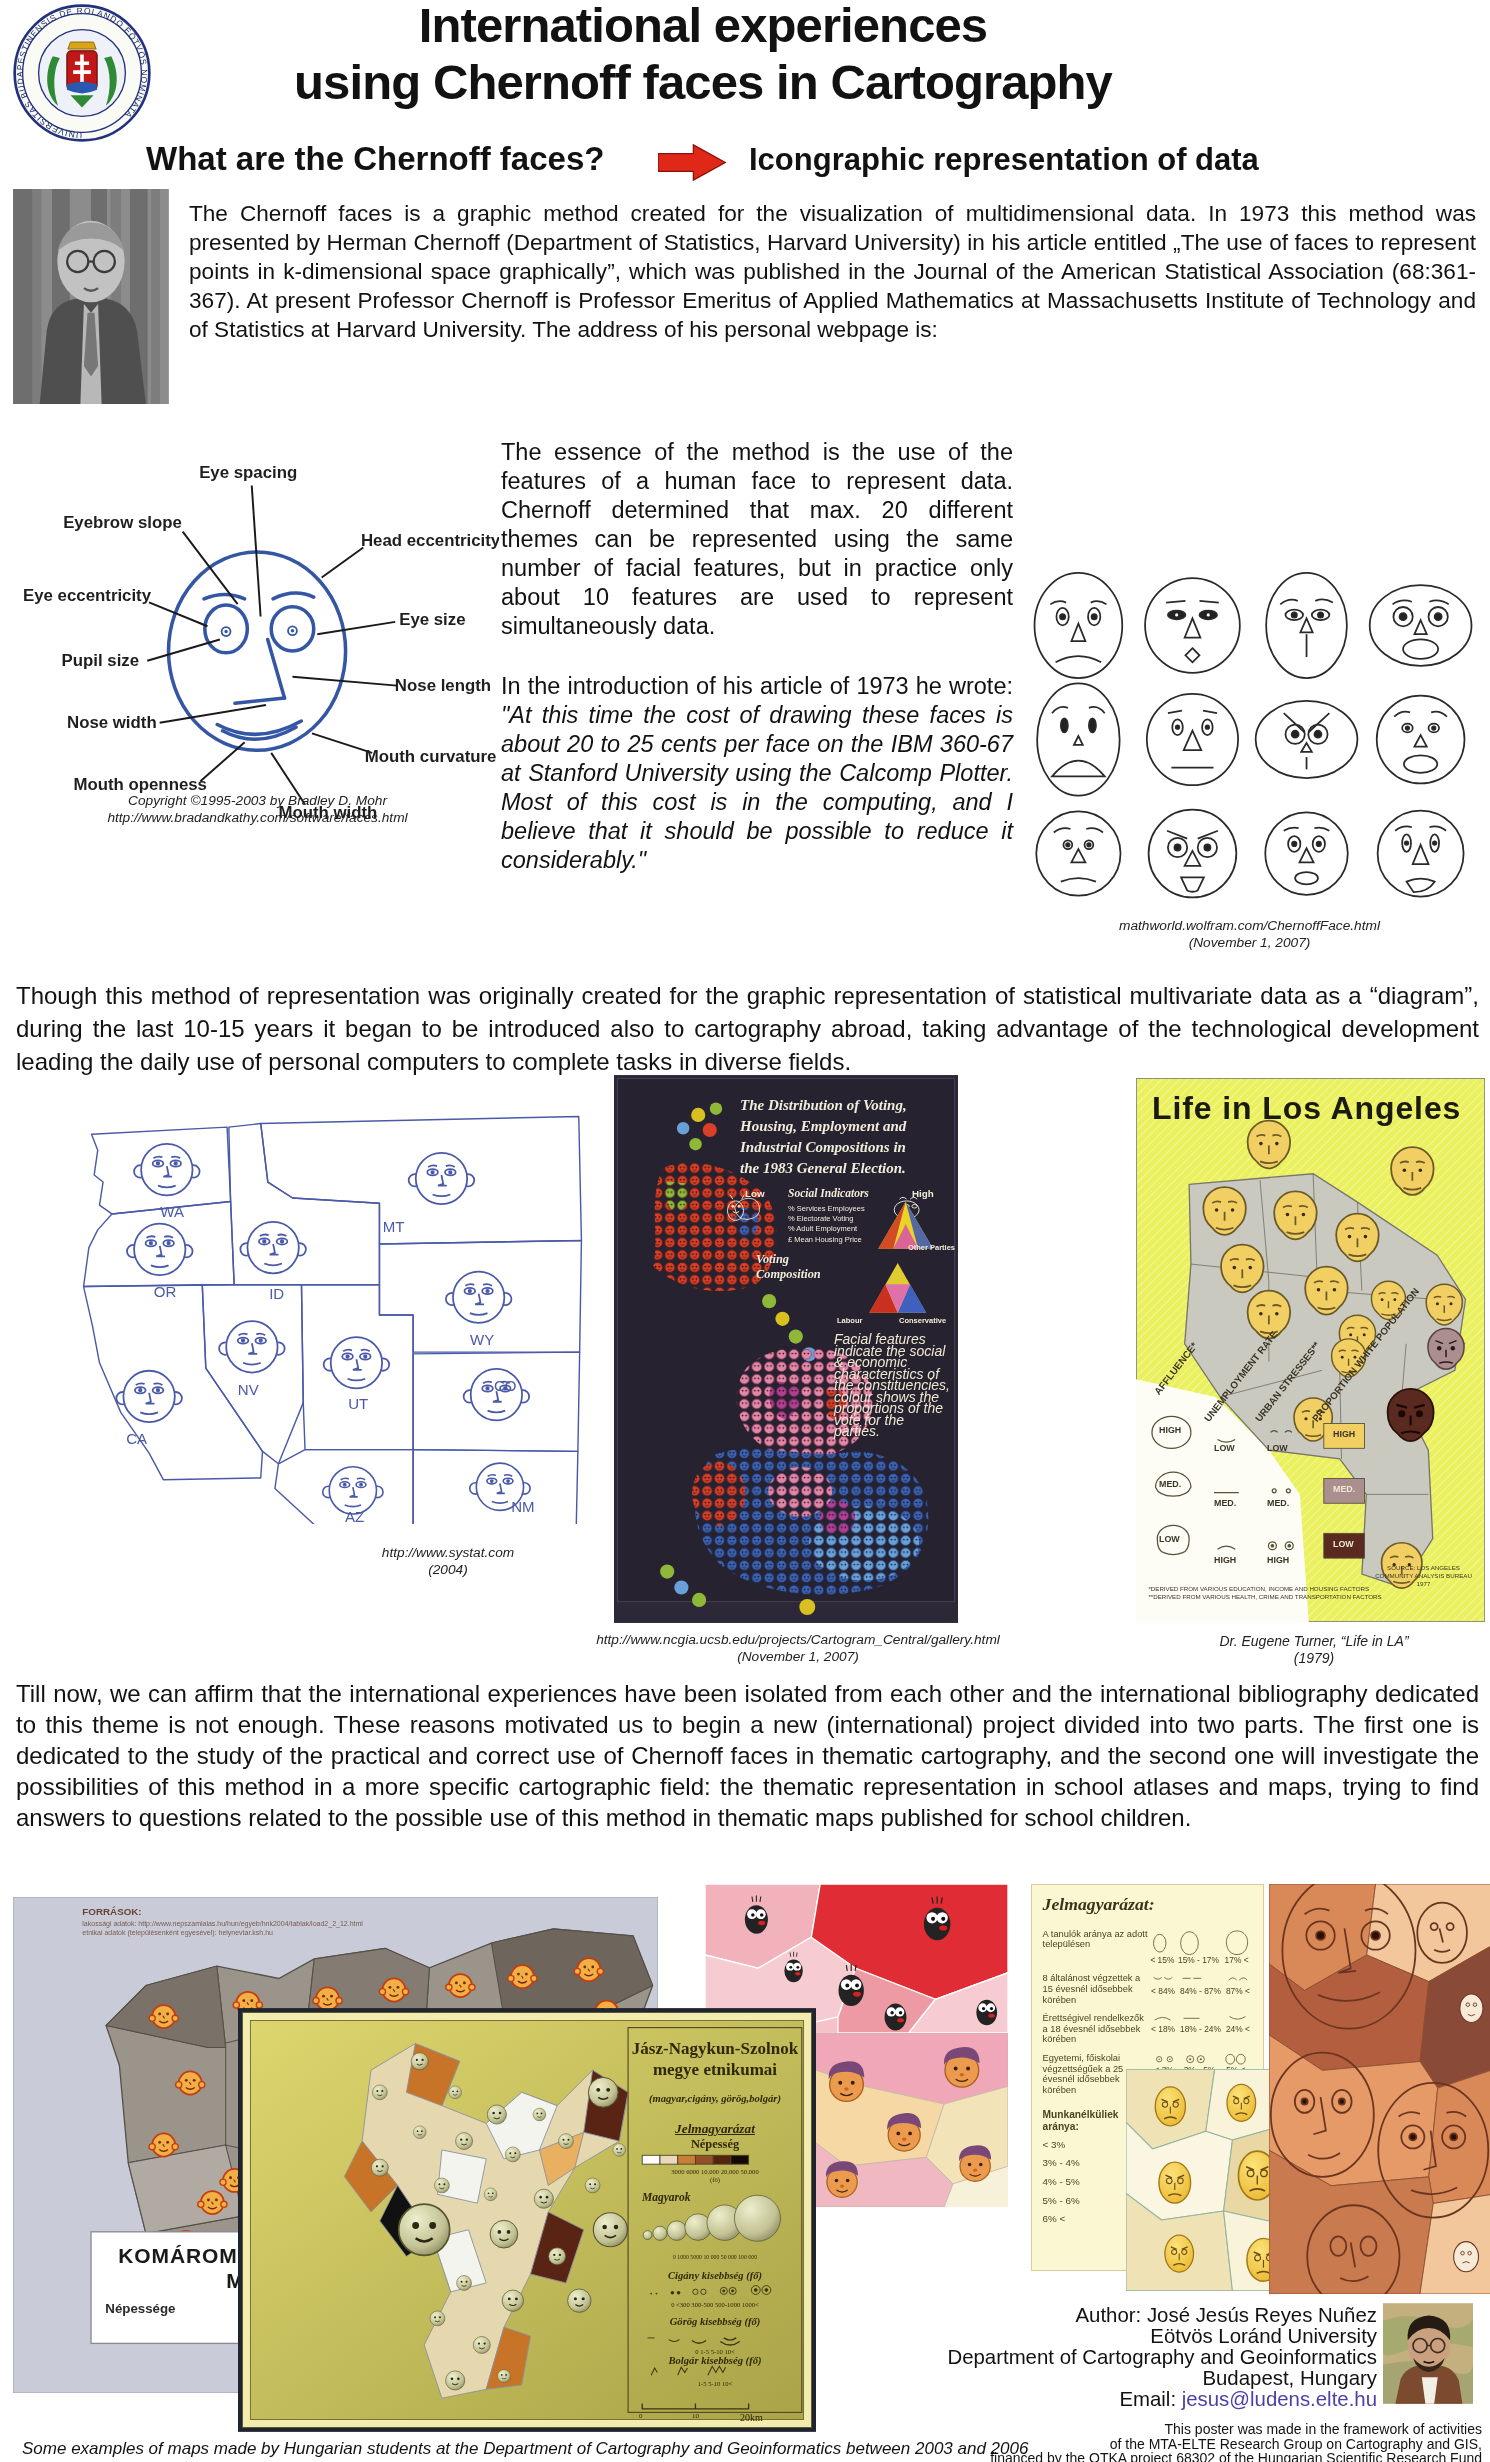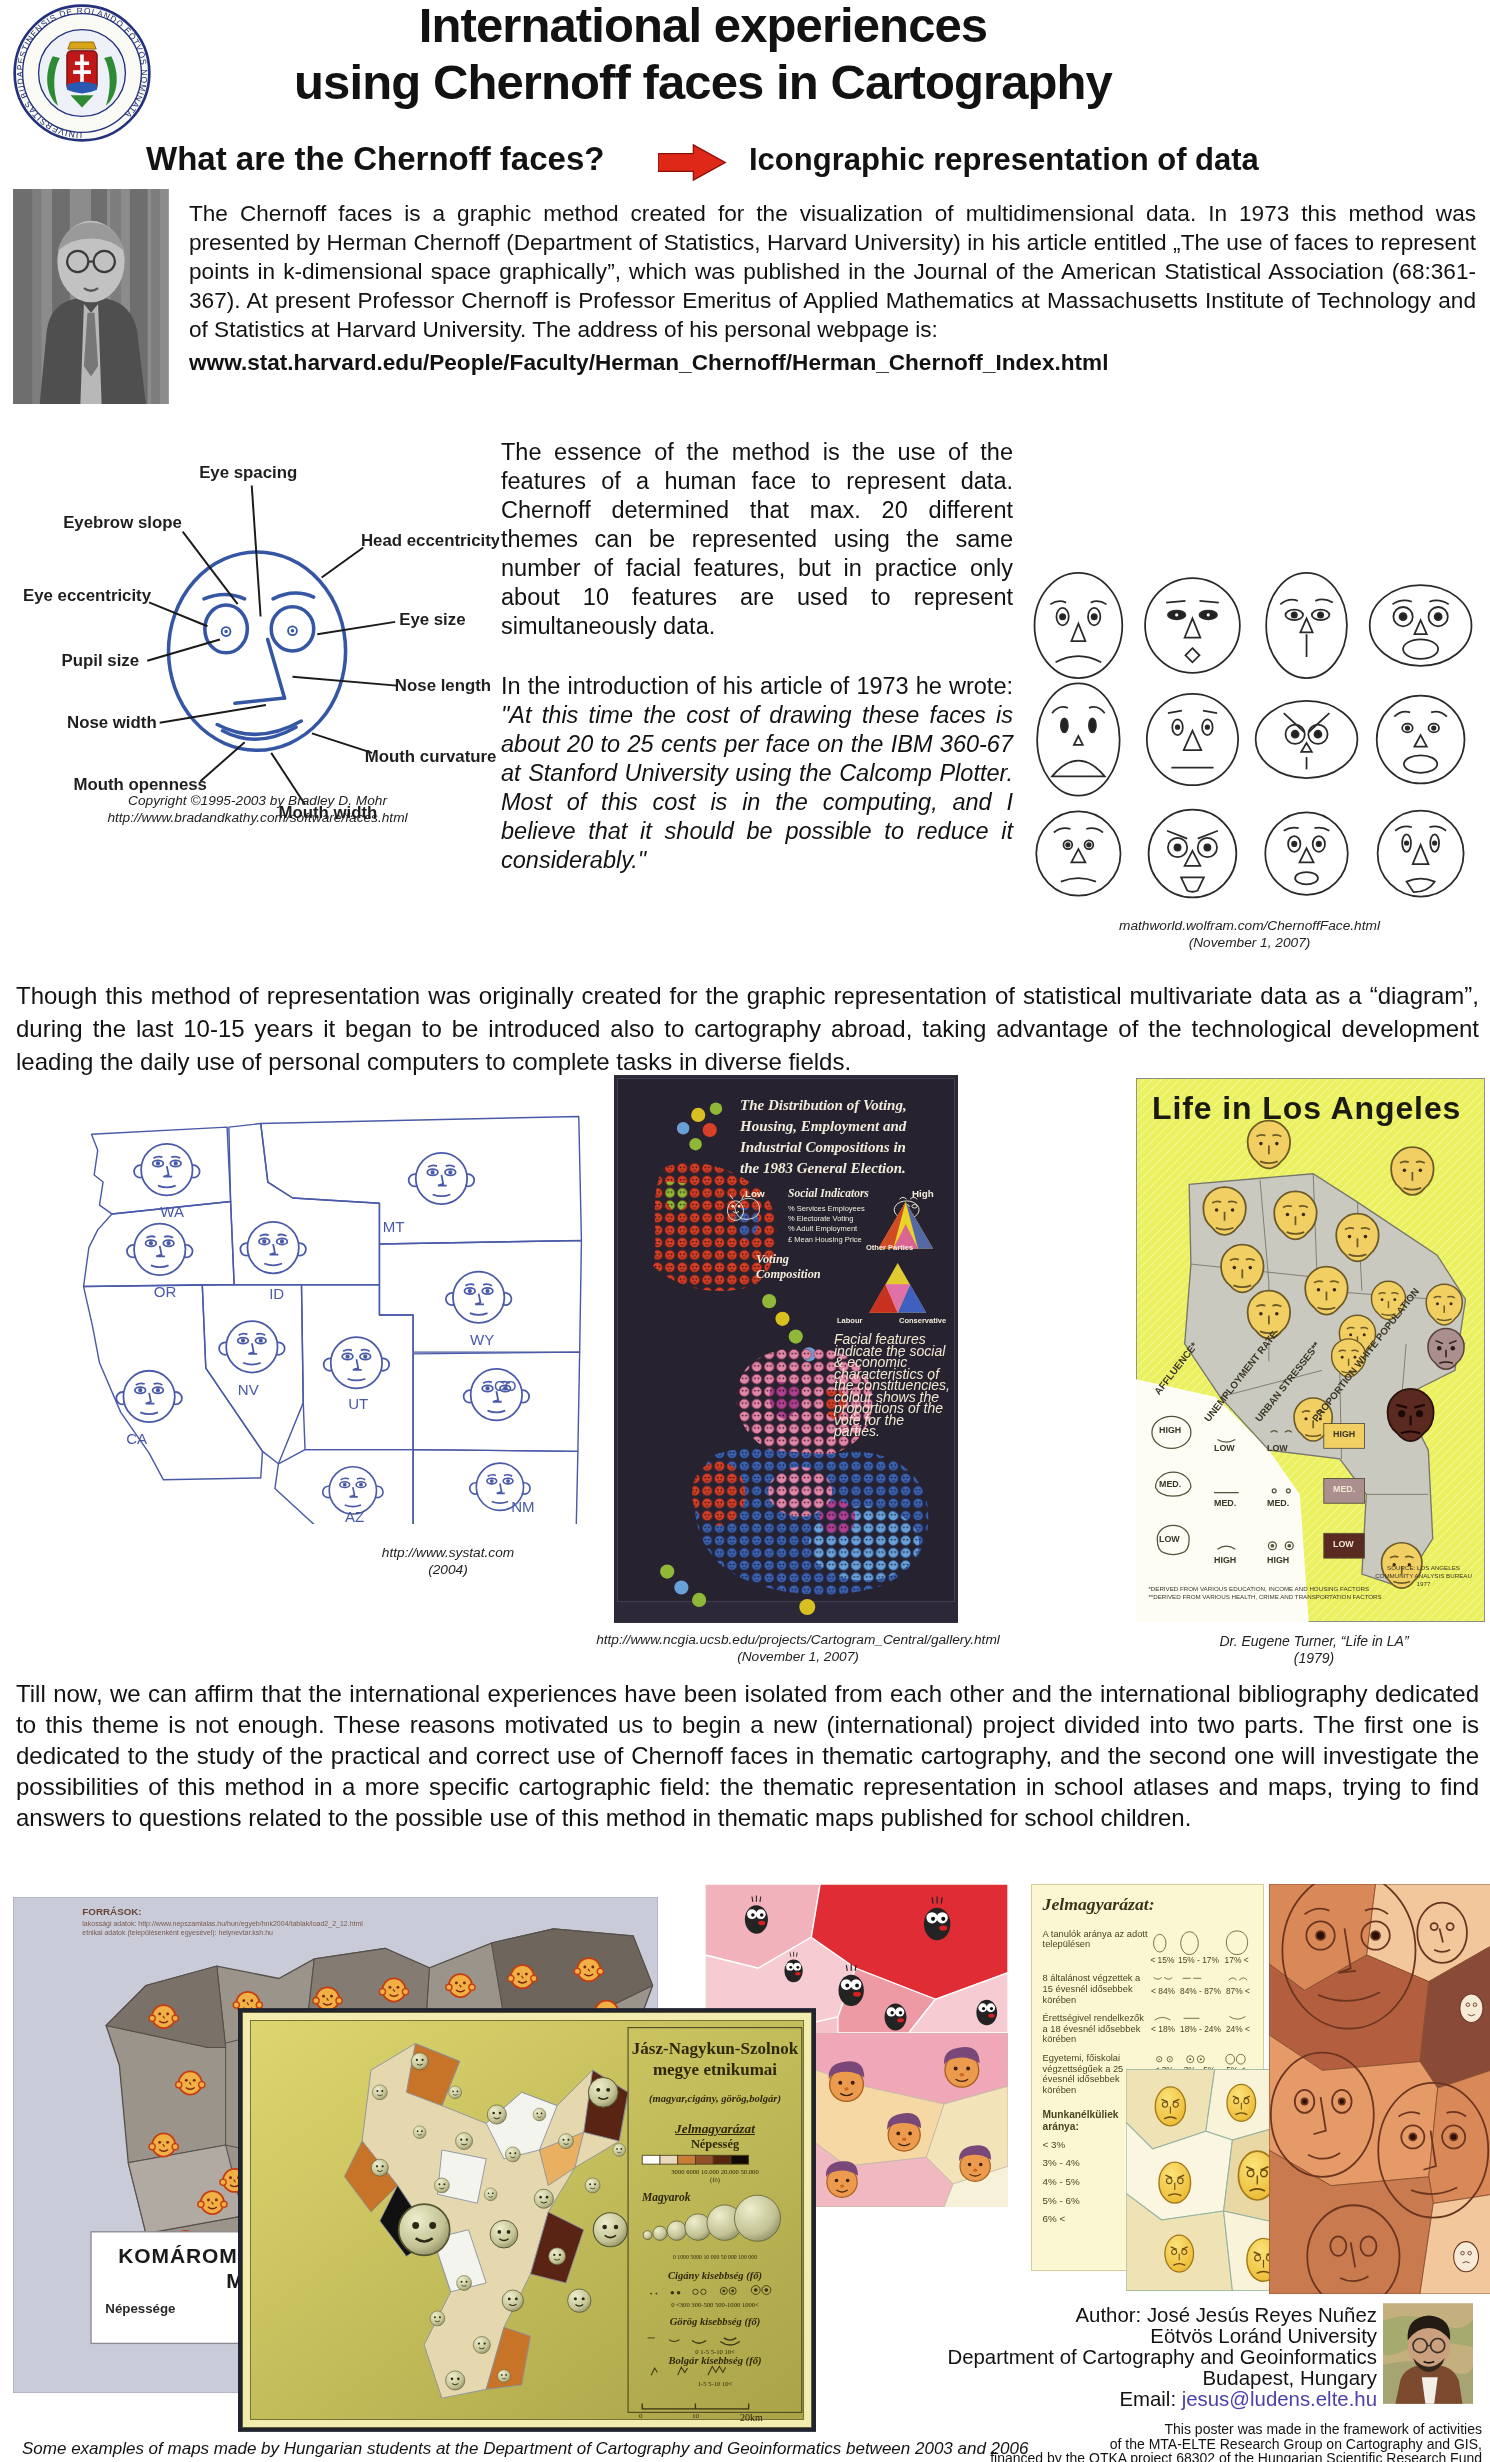--- a/index.html
+++ b/index.html
@@ -68,21 +68,20 @@
   <circle cx="73" cy="82" r="12" fill="none" stroke="#3a3a3a" stroke-width="2.5"></circle>
   <circle cx="103" cy="82" r="12" fill="none" stroke="#3a3a3a" stroke-width="2.5"></circle>
   <line x1="85" y1="82" x2="91" y2="82" stroke="#3a3a3a" stroke-width="2.5"></line>
   <path d="M80,112 Q88,118 96,112" stroke="#555" stroke-width="2.5" fill="none"></path>
   <path d="M80,130 L88,140 L96,130 L100,243 L76,243 Z" fill="#b8b8b8"></path>
   <path d="M84,140 L92,140 L96,200 L88,212 L80,200 Z" fill="#777"></path>
 </svg>
 
 <div class="abs just" style="left:189px;top:199px;width:1287px;font-size:22.6px;line-height:29px">
   <span>The Chernoff faces is a graphic method created for the visualization of multidimensional data. In 1973 this method was presented by  Herman Chernoff (Department of Statistics, Harvard University) in his article entitled „The use of faces to represent points in k-dimensional space graphically”, which was published in the Journal of the American Statistical Association (68:361-367). At present Professor Chernoff is Professor Emeritus of Applied Mathematics at Massachusetts Institute of Technology and of Statistics at Harvard University. The address of his personal webpage is:</span>
-  <div class="bold" style="margin-top:3.5px;text-align:left">www.stat.harvard.edu/People/Faculty/Herman_Chernoff/Herman_Chernoff_Index.html</div>
 </div>
 
 <svg class="abs" style="left:16px;top:443px" width="483" height="394" viewBox="0 0 545 445">
   <g stroke="#3456a4" stroke-width="4" fill="none" stroke-linecap="round">
     <ellipse cx="272" cy="235" rx="100" ry="112"></ellipse>
     <ellipse cx="237" cy="210" rx="24" ry="27"></ellipse>
     <ellipse cx="312" cy="210" rx="24" ry="25"></ellipse>
     <path d="M212,176 Q236,166 258,176"></path>
     <path d="M290,176 Q314,164 336,174"></path>
     <path d="M284,222 L303,288"></path>
@@ -444,21 +443,21 @@
   <div class="abs" style="left:174px;top:129px;font-size:7.5px;line-height:10.2px;color:#f2ecda">
     <div>% Services Employees</div>
     <div>% Electorate Voting</div>
     <div>% Adult Employment</div>
     <div>£ Mean Housing Price</div>
   </div>
   <div class="abs ital bold" style="left:142px;top:177px;font-size:12.4px;line-height:15px;color:#f2ecda;font-family:'Liberation Serif',serif">
     <div>Voting</div>
     <div>Composition</div>
   </div>
-  <div class="abs bold" style="left:252px;top:168px;width:89px;font-size:7.5px;color:#f2ecda;text-align:left">Other Parties</div>
+  <div class="abs bold" style="left:252px;top:168px;width:89px;font-size:7.5px;color:#f2ecda;text-align:right">Other Parties</div>
   <div class="abs bold" style="left:223px;top:241px;font-size:7.5px;color:#f2ecda">Labour</div>
   <div class="abs bold" style="left:285px;top:241px;font-size:7.5px;color:#f2ecda">Conservative</div>
   <div class="abs ital" style="left:220px;top:259px;width:117px;font-size:14px;line-height:11.5px;color:#f0e8d0;text-align:left">Facial features indicate the social &amp; economic characteristics of the constituencies, colour shows the proportions of the vote for the parties.</div>
 </div>
 </div>
 <div class="abs cap" style="left:550px;top:1631px;width:496px">
   <div>http://www.ncgia.ucsb.edu/projects/Cartogram_Central/gallery.html</div>
   <div>(November 1, 2007)</div>
 </div>
 

